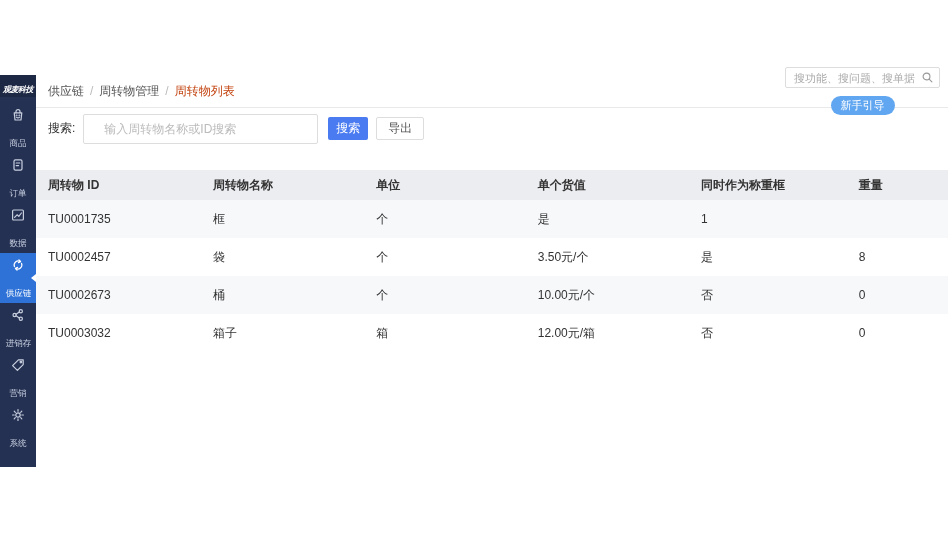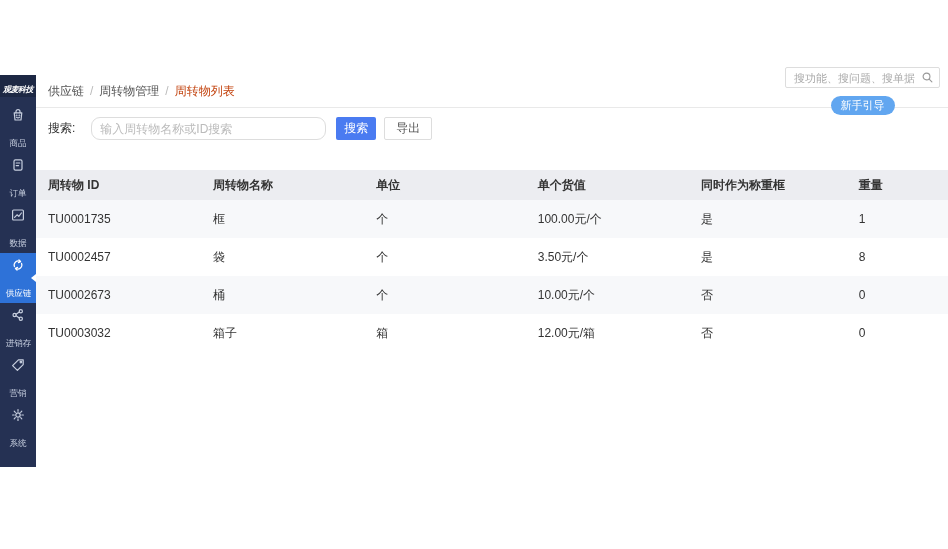--- a/index.html
+++ b/index.html
@@ -39,23 +39,23 @@
                    font-size:11px; padding:0 22px 0 8px; color:#333; outline:none;
                    font-family:"Liberation Sans", sans-serif; }
   .gsearch input::placeholder { color:#aaa; }
   .gsearch svg { position:absolute; right:6px; top:4px; width:13px; height:13px;
                  stroke:#999; fill:none; stroke-width:1.4; stroke-linecap:round; }
   .guide-btn { height:19px; padding:0 10px; background:#61a6f0; color:#fff;
                border:none; border-radius:10px; font-size:11px; cursor:pointer;
                font-family:"Liberation Sans", sans-serif; white-space:nowrap; }
 
   .filterbar { display:flex; align-items:center; padding:8px 0 0 12px; height:33px; }
-  .filterbar .flabel { font-size:12px; color:#333; margin-right:16px; }
-  .filterbar input { width:235px; height:23px; border:1px solid #ddd; border-radius:9px;
-                     font-size:12px; padding:0 8px; color:#333; outline:none;
+  .filterbar .flabel { font-size:12px; color:#333; margin-right:8px; }
+  .filterbar input { width:235px; height:30px; border:1px solid #ddd; border-radius:2px;
+                     font-size:12px; padding:0 20px; color:#333; outline:none;
                      font-family:"Liberation Sans", sans-serif; }
   .filterbar input::placeholder { color:#bbb; }
   .btn-search { margin-left:10px; width:40px; height:23px; background:#4a7bf1; color:#fff;
                 border:none; border-radius:2px; font-size:12px; cursor:pointer;
                 font-family:"Liberation Sans", sans-serif; }
   .btn-export { margin-left:8px; width:48px; height:23px; background:#fff; color:#555;
                 border:1px solid #ddd; border-radius:2px; font-size:12px; cursor:pointer;
                 font-family:"Liberation Sans", sans-serif; }
 
   
@@ -191,21 +191,20 @@
         <div class="td">单位</div>
         <div class="td">单个货值</div>
         <div class="td">同时作为称重框</div>
         <div class="td">重量</div>
       </div>
       <div>
           <div class="tr">
             <div class="td">TU0001735</div>
             <div class="td">框</div>
             <div class="td">个</div>
-            <div class="td">100.00元/个</div>
             <div class="td">是</div>
             <div class="td">1</div>
           </div>
           <div class="tr">
             <div class="td">TU0002457</div>
             <div class="td">袋</div>
             <div class="td">个</div>
             <div class="td">3.50元/个</div>
             <div class="td">是</div>
             <div class="td">8</div>

